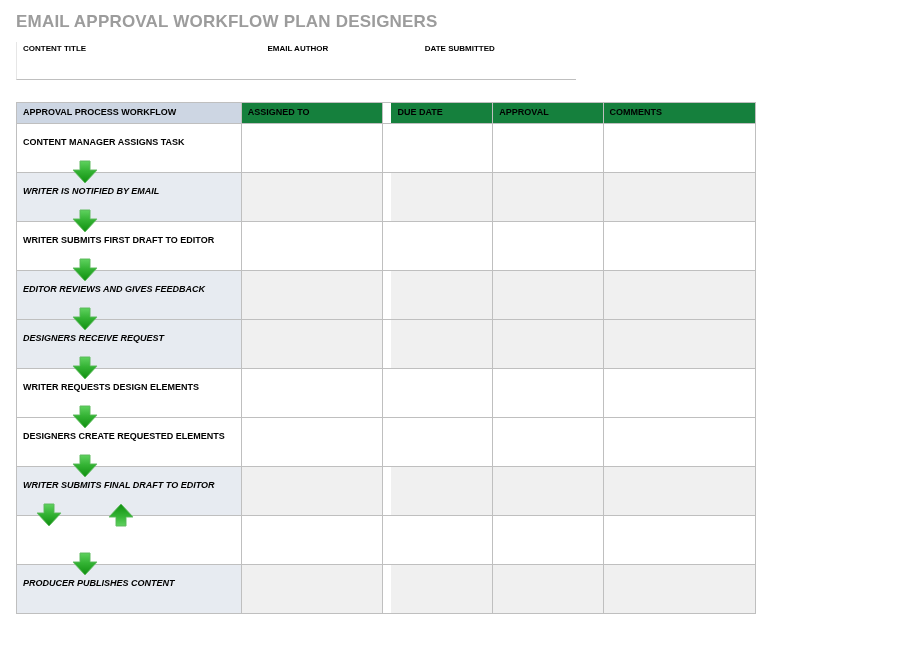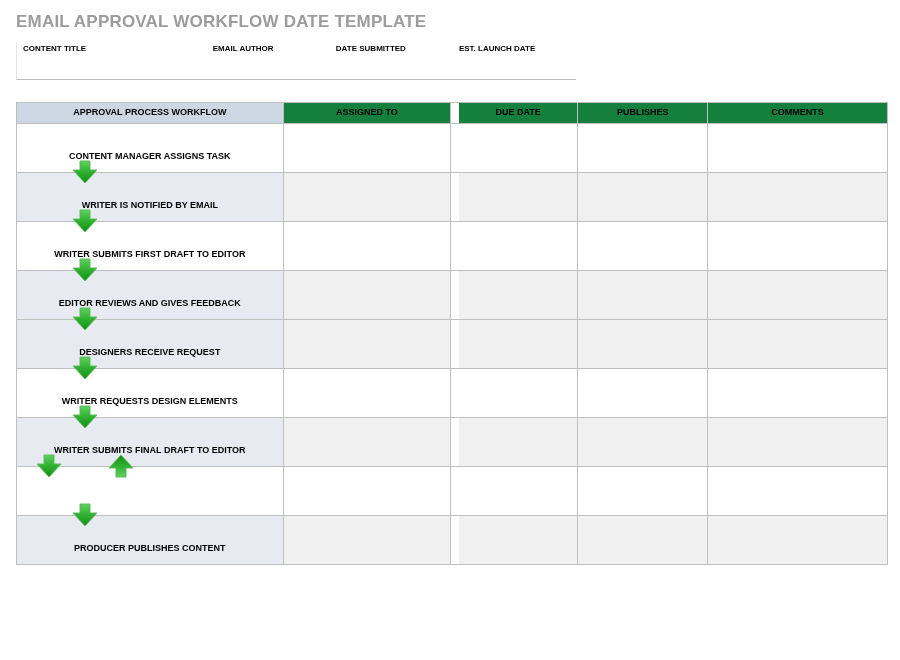--- a/index.html
+++ b/index.html
@@ -36,49 +36,48 @@
     font-weight: bold;
     color: #000;
     padding-top: 2px;
     padding-bottom: 2px;
   }
   .meta-input {
     height: 24px;
     background: #fff;
   }
   .grid {
-    width: 872px;
+    width: 740px;
     border: 1px solid #bfbfbf;
     border-collapse: collapse;
-    text-align: center;
   }
   .grid-row {
     display: flex;
     border-bottom: 1px solid #bfbfbf;
   }
   .grid-row:last-child { border-bottom: none; }
   .grid-row.header .cell {
     background: #15803d;
     height: 20px;
     font-size: 9px;
     font-weight: bold;
     padding: 4px 6px 0 6px;
   }
   .grid-row.header .cell.first {
     background: #cdd6e3;
   }
   .grid-row.body .cell {
     height: 48px;
     position: relative;
-    padding: 24px 6px;
+    padding: 10px 6px;
     font-size: 9px;
     font-weight: bold;
   }
   .grid-row.alt .cell { background: #f0f0f0; }
-  .grid-row.alt .cell.first { background: #e7ebf1; }
+  .grid-row.alt .cell.first { background: #e7ebf1; font-style: italic; }
   .cell {
     border-right: 1px solid #bfbfbf;
     overflow: visible;
   }
   .cell.first { width: 268px; }
   .cell.c-assigned { width: 168px; }
   .cell.c-due { width: 120px; margin-left: 8px; }
   .cell.c-complete { width: 130px; }
   .cell.c-comments { width: 180px; border-right: none; }
   .step-label {
@@ -109,48 +108,44 @@
       <stop offset="45%" stop-color="#34b334"></stop>
       <stop offset="100%" stop-color="#0f8f0f"></stop>
     </linearGradient>
     <symbol id="arrowDown" viewBox="0 0 28 26">
       <path d="M9 2 H19 V11 H26 L14 24 L2 11 H9 Z" fill="url(#gArrow)" stroke="#2aa22a" stroke-width="0.8"></path>
       <path d="M9 2 H19 V11 H26 L14 24 L2 11 H9 Z" fill="none" stroke="#ffffff" stroke-opacity="0.35" stroke-width="0.6"></path>
     </symbol>
   </defs>
 </svg>
 
-<div class="title">EMAIL APPROVAL WORKFLOW DATE TEMPLATE</div>
+<div class="title">EMAIL APPROVAL WORKFLOW PLAN DESIGNERS</div>
 
 <div class="meta-row">
   <div class="meta-field">
     <div class="meta-label">CONTENT TITLE</div>
     <div class="meta-input"></div>
   </div>
   <div class="meta-field">
     <div class="meta-label">EMAIL AUTHOR</div>
     <div class="meta-input"></div>
   </div>
   <div class="meta-field">
     <div class="meta-label">DATE SUBMITTED</div>
     <div class="meta-input"></div>
   </div>
-  <div class="meta-field">
-    <div class="meta-label">EST. LAUNCH DATE</div>
-    <div class="meta-input"></div>
-  </div>
 </div>
 
 <div class="grid">
 
   <div class="grid-row header">
     <div class="cell first">APPROVAL PROCESS WORKFLOW</div>
     <div class="cell c-assigned">ASSIGNED TO</div>
     <div class="cell c-due">DUE DATE</div>
-    <div class="cell c-complete">PUBLISHES</div>
+    <div class="cell c-complete">APPROVAL</div>
     <div class="cell c-comments">COMMENTS</div>
   </div>
 
   <div class="grid-row body">
     <div class="cell first">
       <div class="step-label">CONTENT MANAGER ASSIGNS TASK</div>
       <div class="arrow pos-center">
           <svg>
             <use href="#arrowDown"></use>
           </svg>
@@ -230,20 +225,34 @@
             <use href="#arrowDown"></use>
           </svg>
         </div>
     </div>
     <div class="cell c-assigned"></div>
     <div class="cell c-due"></div>
     <div class="cell c-complete"></div>
     <div class="cell c-comments"></div>
   </div>
 
+  <div class="grid-row body">
+    <div class="cell first">
+      <div class="step-label">DESIGNERS CREATE REQUESTED ELEMENTS</div>
+      <div class="arrow pos-center">
+          <svg>
+            <use href="#arrowDown"></use>
+          </svg>
+        </div>
+    </div>
+    <div class="cell c-assigned"></div>
+    <div class="cell c-due"></div>
+    <div class="cell c-complete"></div>
+    <div class="cell c-comments"></div>
+  </div>
 
   <div class="grid-row body alt">
     <div class="cell first">
       <div class="step-label">WRITER SUBMITS FINAL DRAFT TO EDITOR</div>
       <div class="arrow pos-left">
           <svg>
             <use href="#arrowDown"></use>
           </svg>
         </div>
       <div class="arrow pos-right up">

